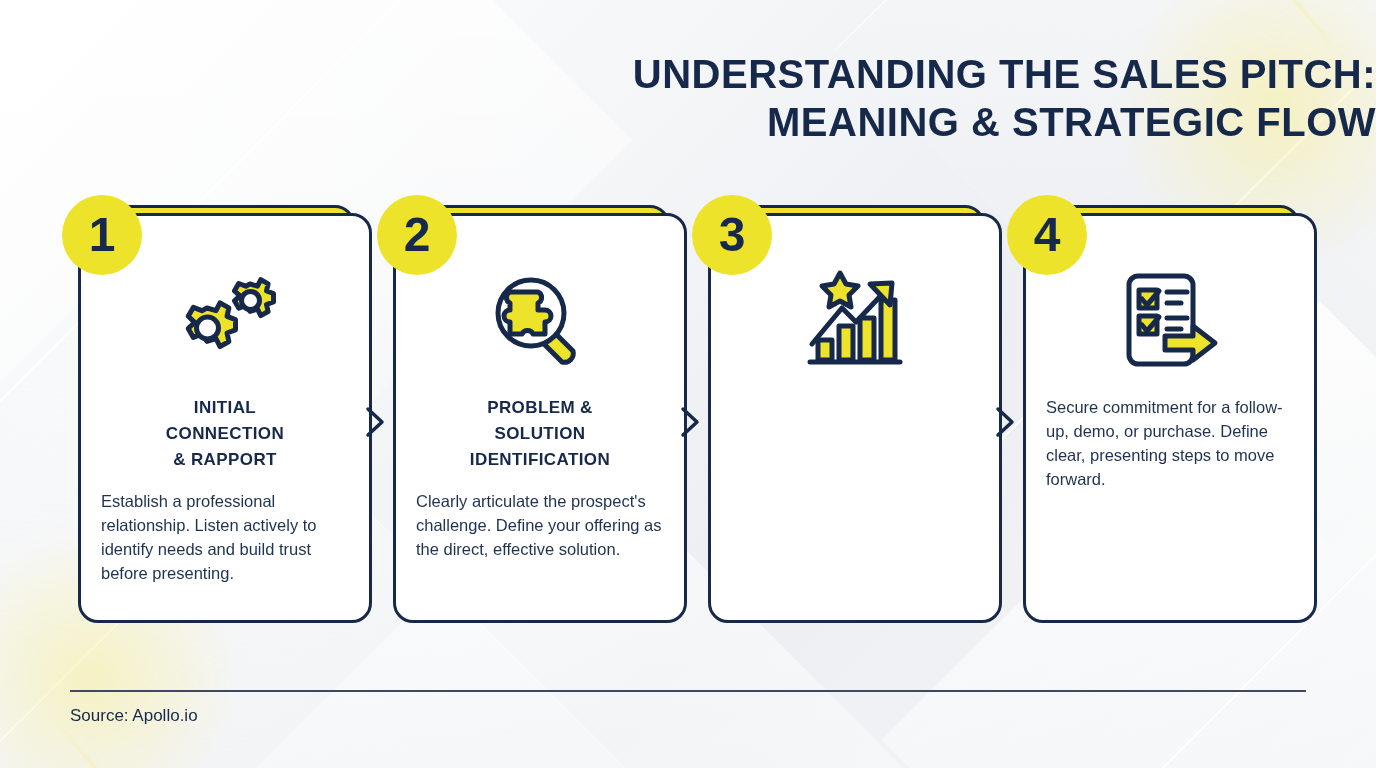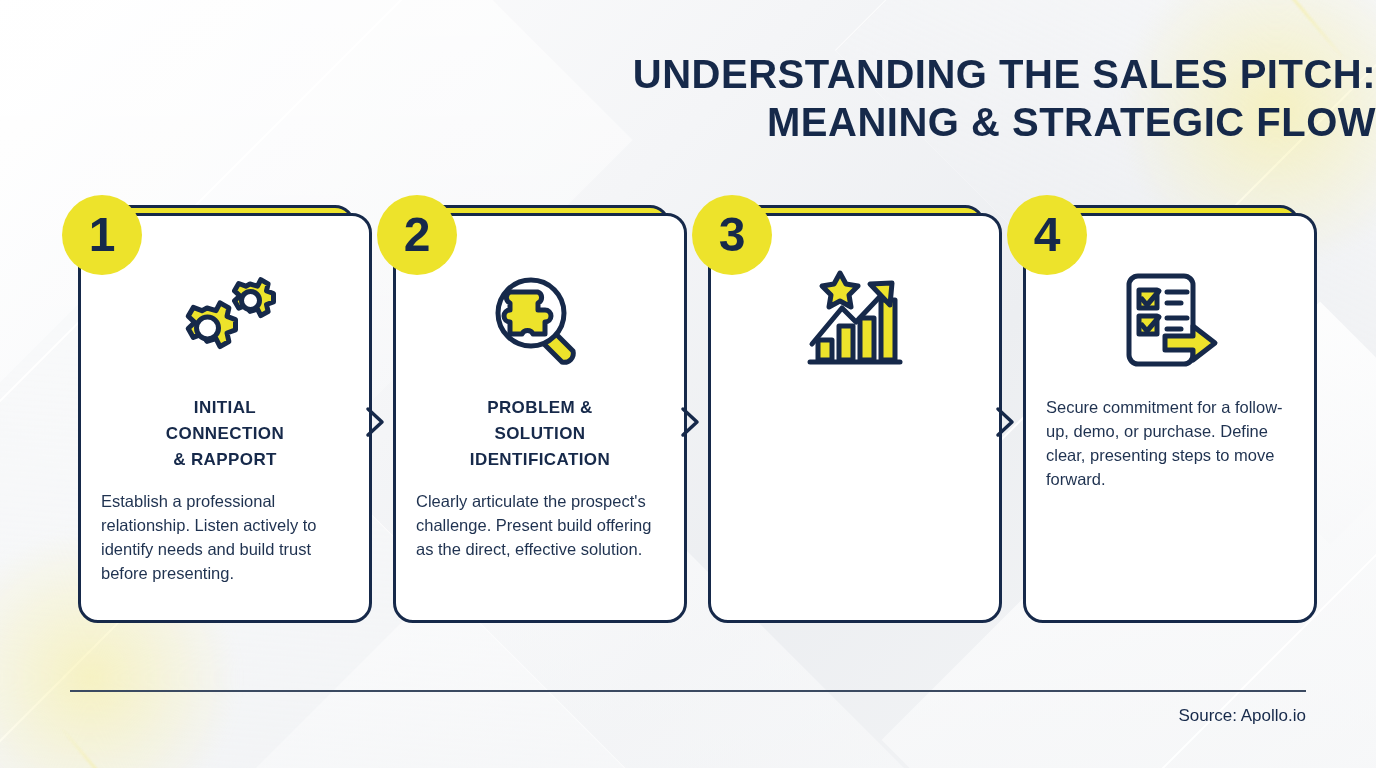--- a/index.html
+++ b/index.html
@@ -189,21 +189,20 @@
   .divider {
     position:absolute;
     left:70px; top:690px;
     width:1236px; height:2px;
     background:#3b4a61;
     z-index:5;
   }
   .source {
     position:absolute;
     left:70px; top:706px; width:1236px;
-    text-align:right;
     font-size:17px;
     color:#16294a;
     z-index:5;
   }
 </style>
 </head>
 <body>
 
 <div id="stage">
 
@@ -258,21 +257,21 @@
           <svg viewBox="0 0 110 105">
             <path d="M68 63 l20 20 a9 9 0 0 1 -11 11 l-20 -20 z" fill="#EDE32B" stroke="#16294a" stroke-width="5" stroke-linejoin="round"></path>
             <circle cx="46" cy="45" r="33" fill="#ffffff" stroke="#16294a" stroke-width="5"></circle>
             <path d="M40 24 h13 a6 6 0 0 1 0 11 v7 h7 a6 6 0 0 1 0 12 v12 h-12
                      a6 6 0 0 0 -11 0 h-12 v-12 a6 6 0 0 1 0 -12 v-7 a6 6 0 0 1 0 -11 z" fill="#EDE32B" stroke="#16294a" stroke-width="5" stroke-linejoin="round"></path>
           </svg>
         </div>
         <div class="card-title">PROBLEM &amp;
 SOLUTION
 IDENTIFICATION</div>
-        <div class="card-body">Clearly articulate the prospect's challenge. Present build offering as the direct, effective solution.</div>
+        <div class="card-body">Clearly articulate the prospect's challenge. Define your offering as the direct, effective solution.</div>
       </div>
       <div class="badge">2</div>
     </div>
 
     <div class="card-wrap">
       <div class="card-shadow"></div>
       <div class="card">
         <div class="icon-box">
           <svg viewBox="0 0 110 105">
             <g fill="#EDE32B" stroke="#16294a" stroke-width="5" stroke-linejoin="round">

